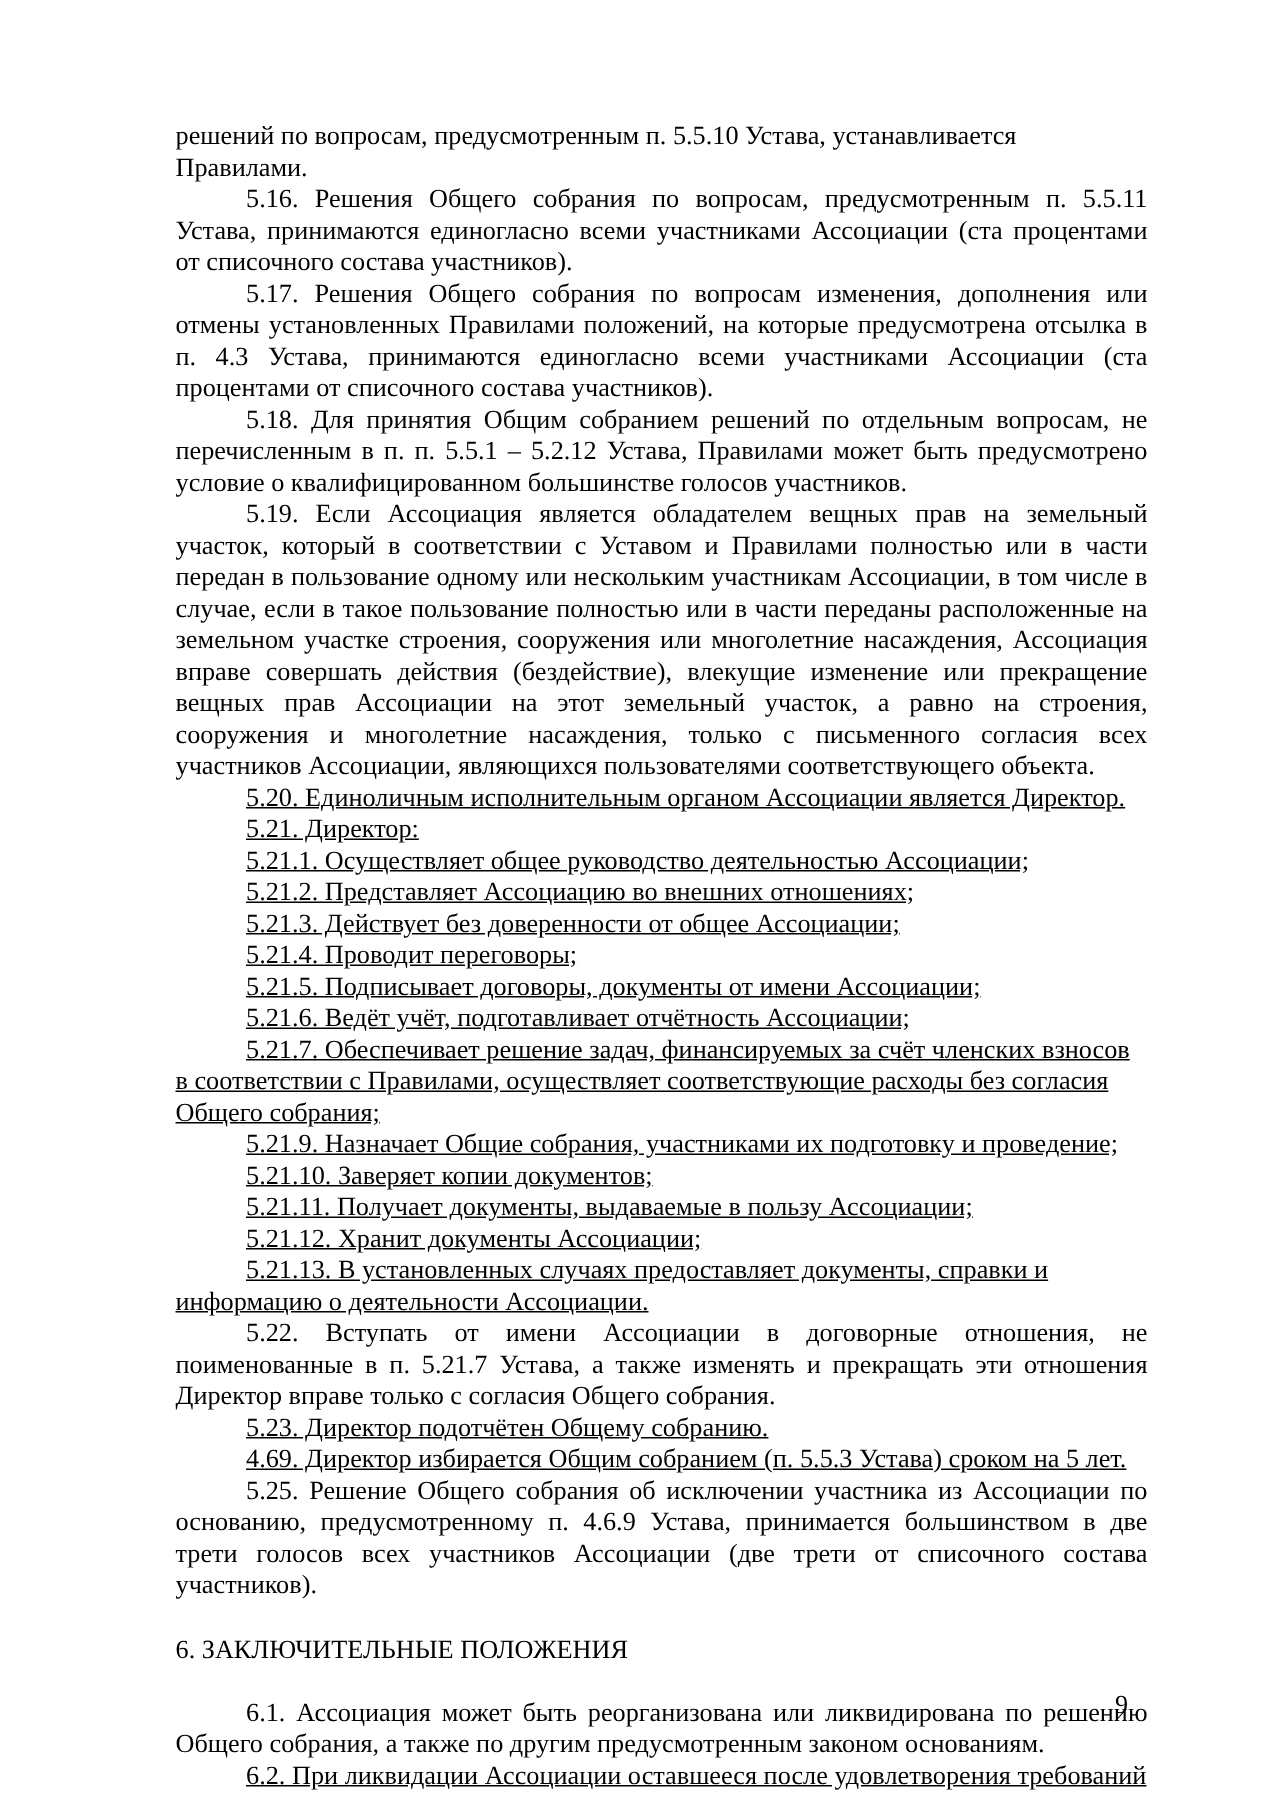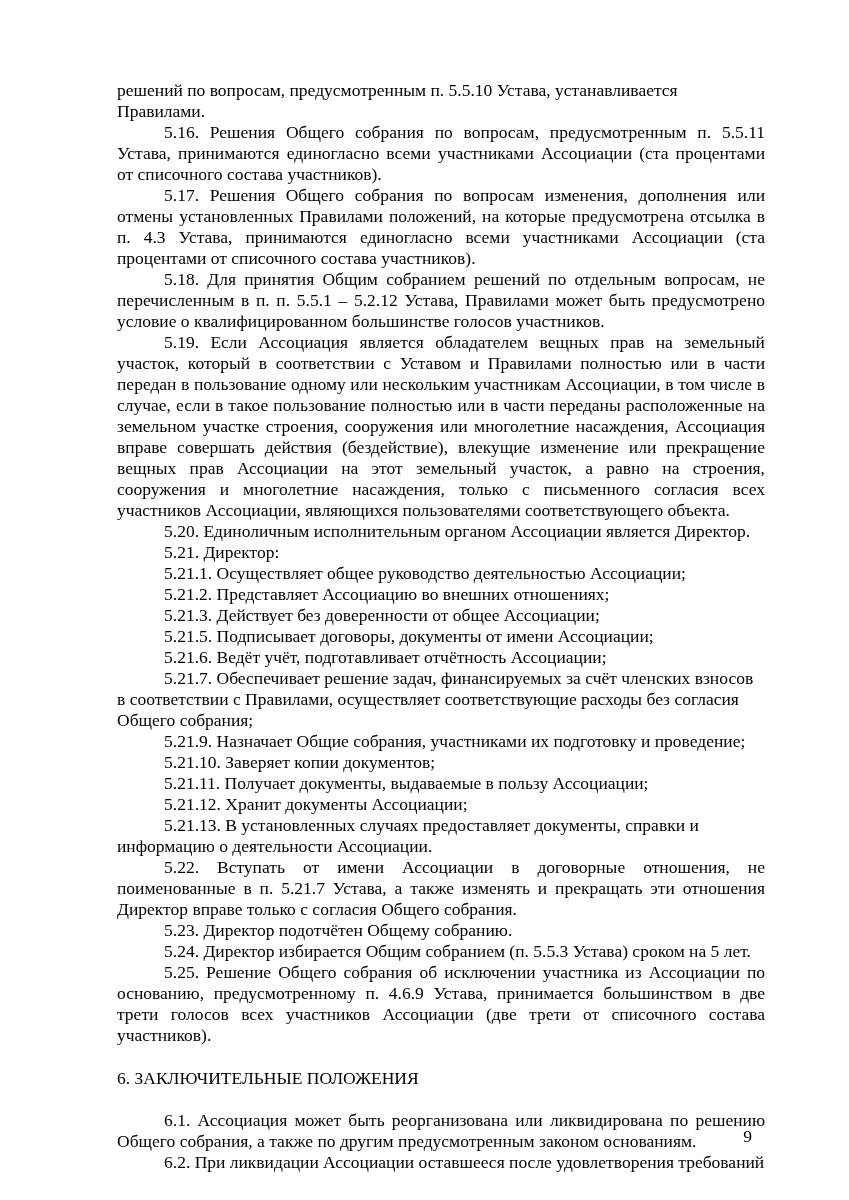--- a/index.html
+++ b/index.html
@@ -28,20 +28,21 @@
     margin: 0;
     padding: 0;
   }
   .p-just {
     text-align: justify;
     text-indent: 47px;
   }
   .p-left {
     text-align: left;
     text-indent: 47px;
+    text-decoration: underline;
   }
   .p-cont {
     text-align: left;
     text-indent: 0;
   }
   .p-head {
     text-align: left;
     text-indent: 0;
     margin-top: 22px !important;
     margin-bottom: 21px !important;
@@ -62,30 +63,31 @@
       <p class="p-cont">решений по вопросам, предусмотренным п. 5.5.10 Устава, устанавливается Правилами.</p>
       <p class="p-just">5.16. Решения Общего собрания по вопросам, предусмотренным п. 5.5.11 Устава, принимаются единогласно всеми участниками Ассоциации (ста процентами от списочного состава участников).</p>
       <p class="p-just">5.17. Решения Общего собрания по вопросам изменения, дополнения или отмены установленных Правилами положений, на которые предусмотрена отсылка в п. 4.3 Устава, принимаются единогласно всеми участниками Ассоциации (ста процентами от списочного состава участников).</p>
       <p class="p-just">5.18. Для принятия Общим собранием решений по отдельным вопросам, не перечисленным в п. п. 5.5.1 – 5.2.12 Устава, Правилами может быть предусмотрено условие о квалифицированном большинстве голосов участников.</p>
       <p class="p-just">5.19. Если Ассоциация является обладателем вещных прав на земельный участок, который в соответствии с Уставом и Правилами полностью или в части передан в пользование одному или нескольким участникам Ассоциации, в том числе в случае, если в такое пользование полностью или в части переданы расположенные на земельном участке строения, сооружения или многолетние насаждения, Ассоциация вправе совершать действия (бездействие), влекущие изменение или прекращение вещных прав Ассоциации на этот земельный участок, а равно на строения, сооружения и многолетние насаждения, только с письменного согласия всех участников Ассоциации, являющихся пользователями соответствующего объекта.</p>
       <p class="p-left">5.20. Единоличным исполнительным органом Ассоциации является Директор.</p>
       <p class="p-left">5.21. Директор:</p>
       <p class="p-left">5.21.1. Осуществляет общее руководство деятельностью Ассоциации;</p>
       <p class="p-left">5.21.2. Представляет Ассоциацию во внешних отношениях;</p>
       <p class="p-left">5.21.3. Действует без доверенности от общее Ассоциации;</p>
+      <p class="p-left">5.21.4. Проводит переговоры;</p>
       <p class="p-left">5.21.5. Подписывает договоры, документы от имени Ассоциации;</p>
       <p class="p-left">5.21.6. Ведёт учёт, подготавливает отчётность Ассоциации;</p>
       <p class="p-left">5.21.7. Обеспечивает решение задач, финансируемых за счёт членских взносов в соответствии с Правилами, осуществляет соответствующие расходы без согласия Общего собрания;</p>
       <p class="p-left">5.21.9. Назначает Общие собрания, участниками их подготовку и проведение;</p>
       <p class="p-left">5.21.10. Заверяет копии документов;</p>
       <p class="p-left">5.21.11. Получает документы, выдаваемые в пользу Ассоциации;</p>
       <p class="p-left">5.21.12. Хранит документы Ассоциации;</p>
       <p class="p-left">5.21.13. В установленных случаях предоставляет документы, справки и информацию о деятельности Ассоциации.</p>
       <p class="p-just">5.22. Вступать от имени Ассоциации в договорные отношения, не поименованные в п. 5.21.7 Устава, а также изменять и прекращать эти отношения Директор вправе только с согласия Общего собрания.</p>
       <p class="p-left">5.23. Директор подотчётен Общему собранию.</p>
-      <p class="p-left">5.24. Директор избирается Общим собранием (п. 5.5.3 Устава) сроком на 5 лет.</p>
+      <p class="p-left">4.69. Директор избирается Общим собранием (п. 5.5.3 Устава) сроком на 5 лет.</p>
       <p class="p-just">5.25. Решение Общего собрания об исключении участника из Ассоциации по основанию, предусмотренному п. 4.6.9 Устава, принимается большинством в две трети голосов всех участников Ассоциации (две трети от списочного состава участников).</p>
       <p class="p-head">6. ЗАКЛЮЧИТЕЛЬНЫЕ ПОЛОЖЕНИЯ</p>
       <p class="p-just">6.1. Ассоциация может быть реорганизована или ликвидирована по решению Общего собрания, а также по другим предусмотренным законом основаниям.</p>
       <p class="p-left">6.2. При ликвидации Ассоциации оставшееся после удовлетворения требований</p>
     </div>
   <div class="page-number">9</div>
 </div>
 
 </body></html>

